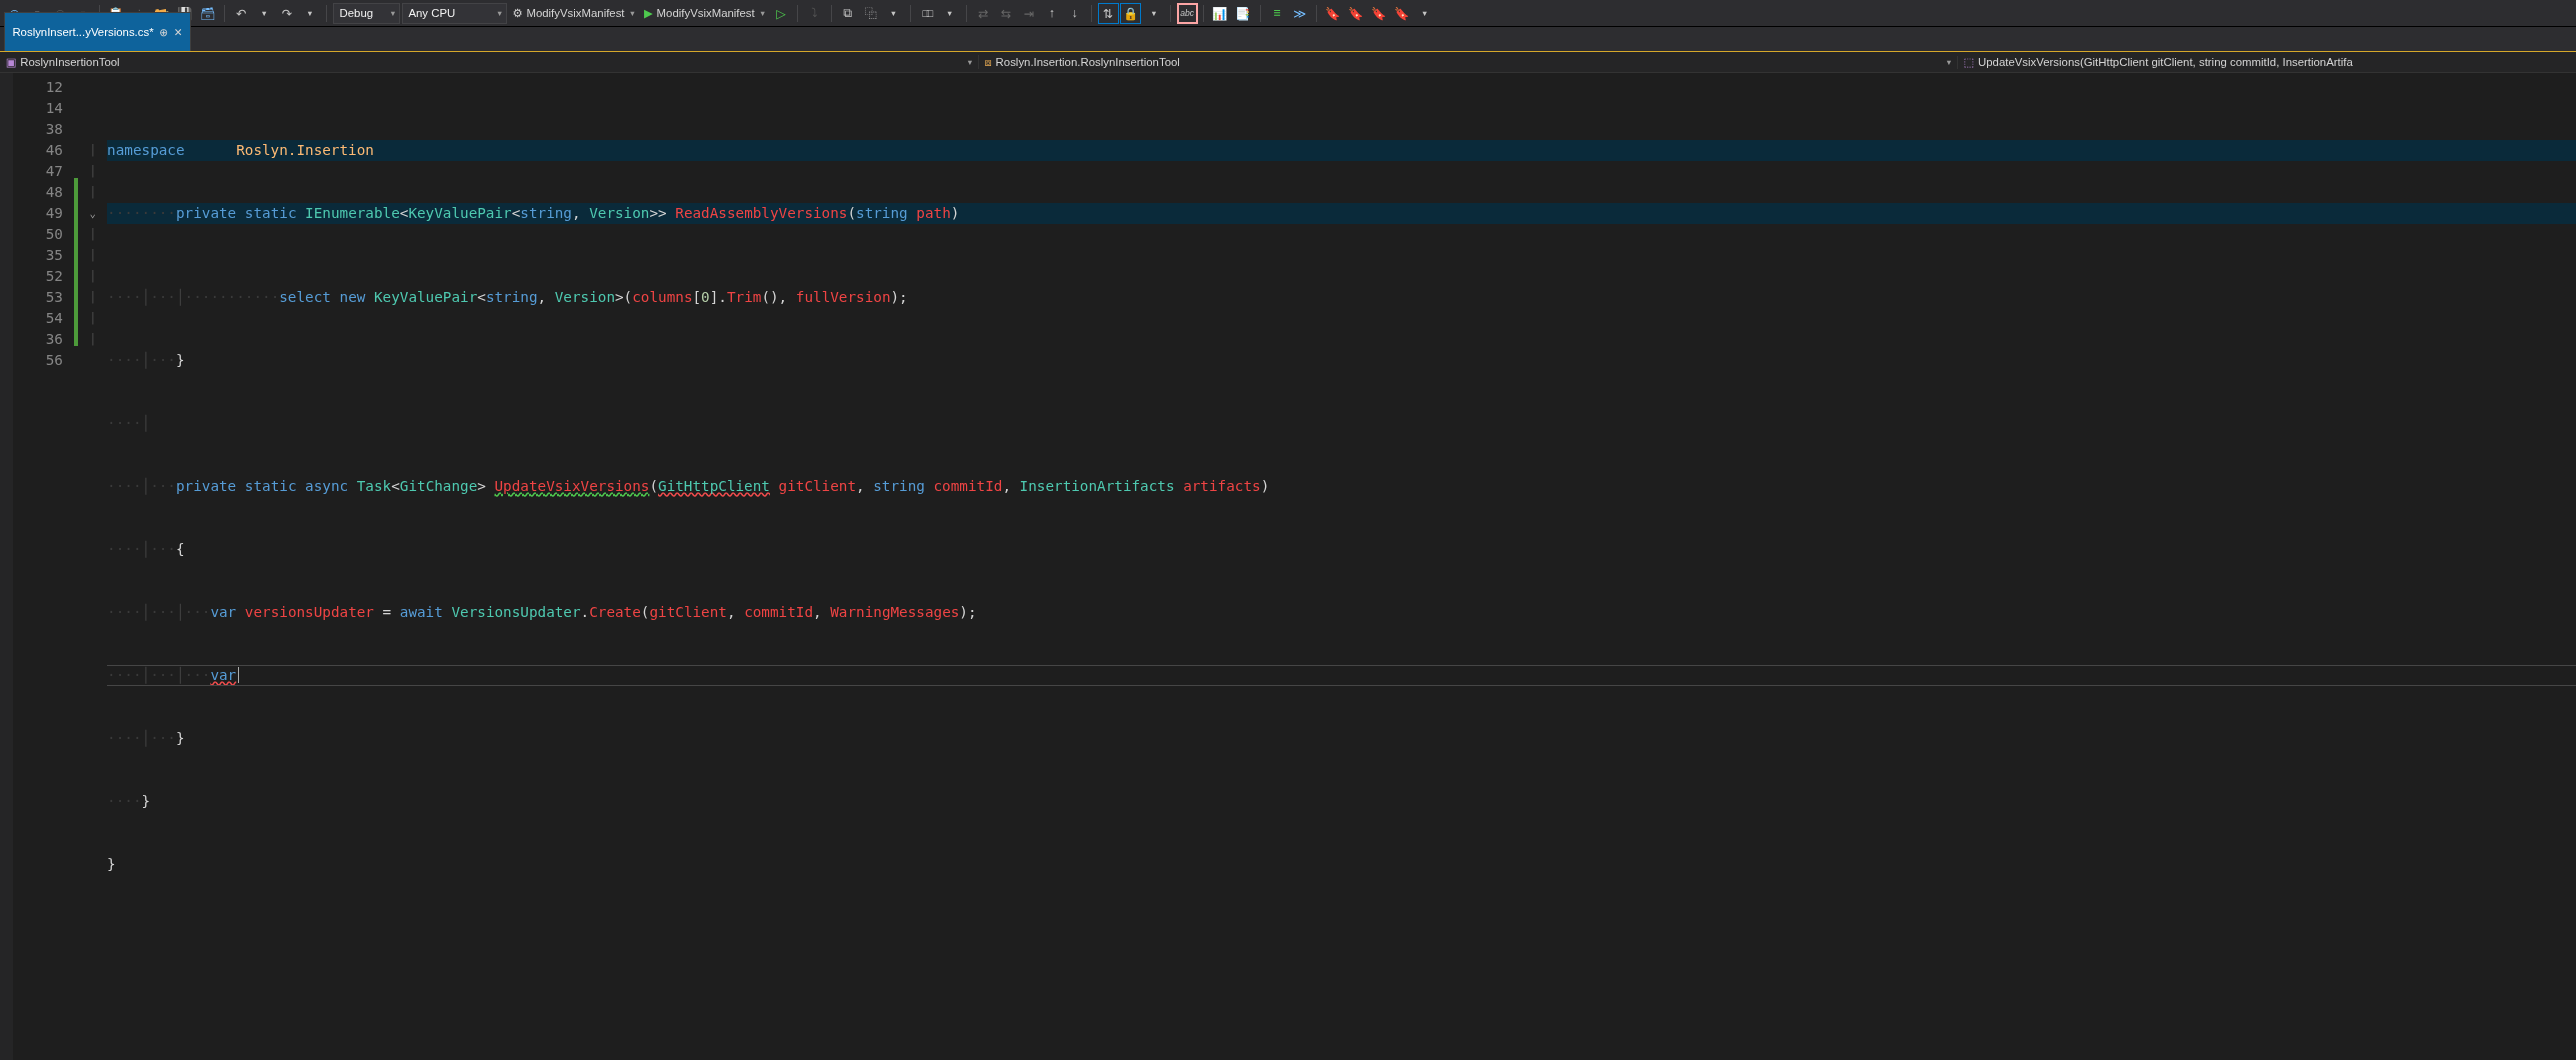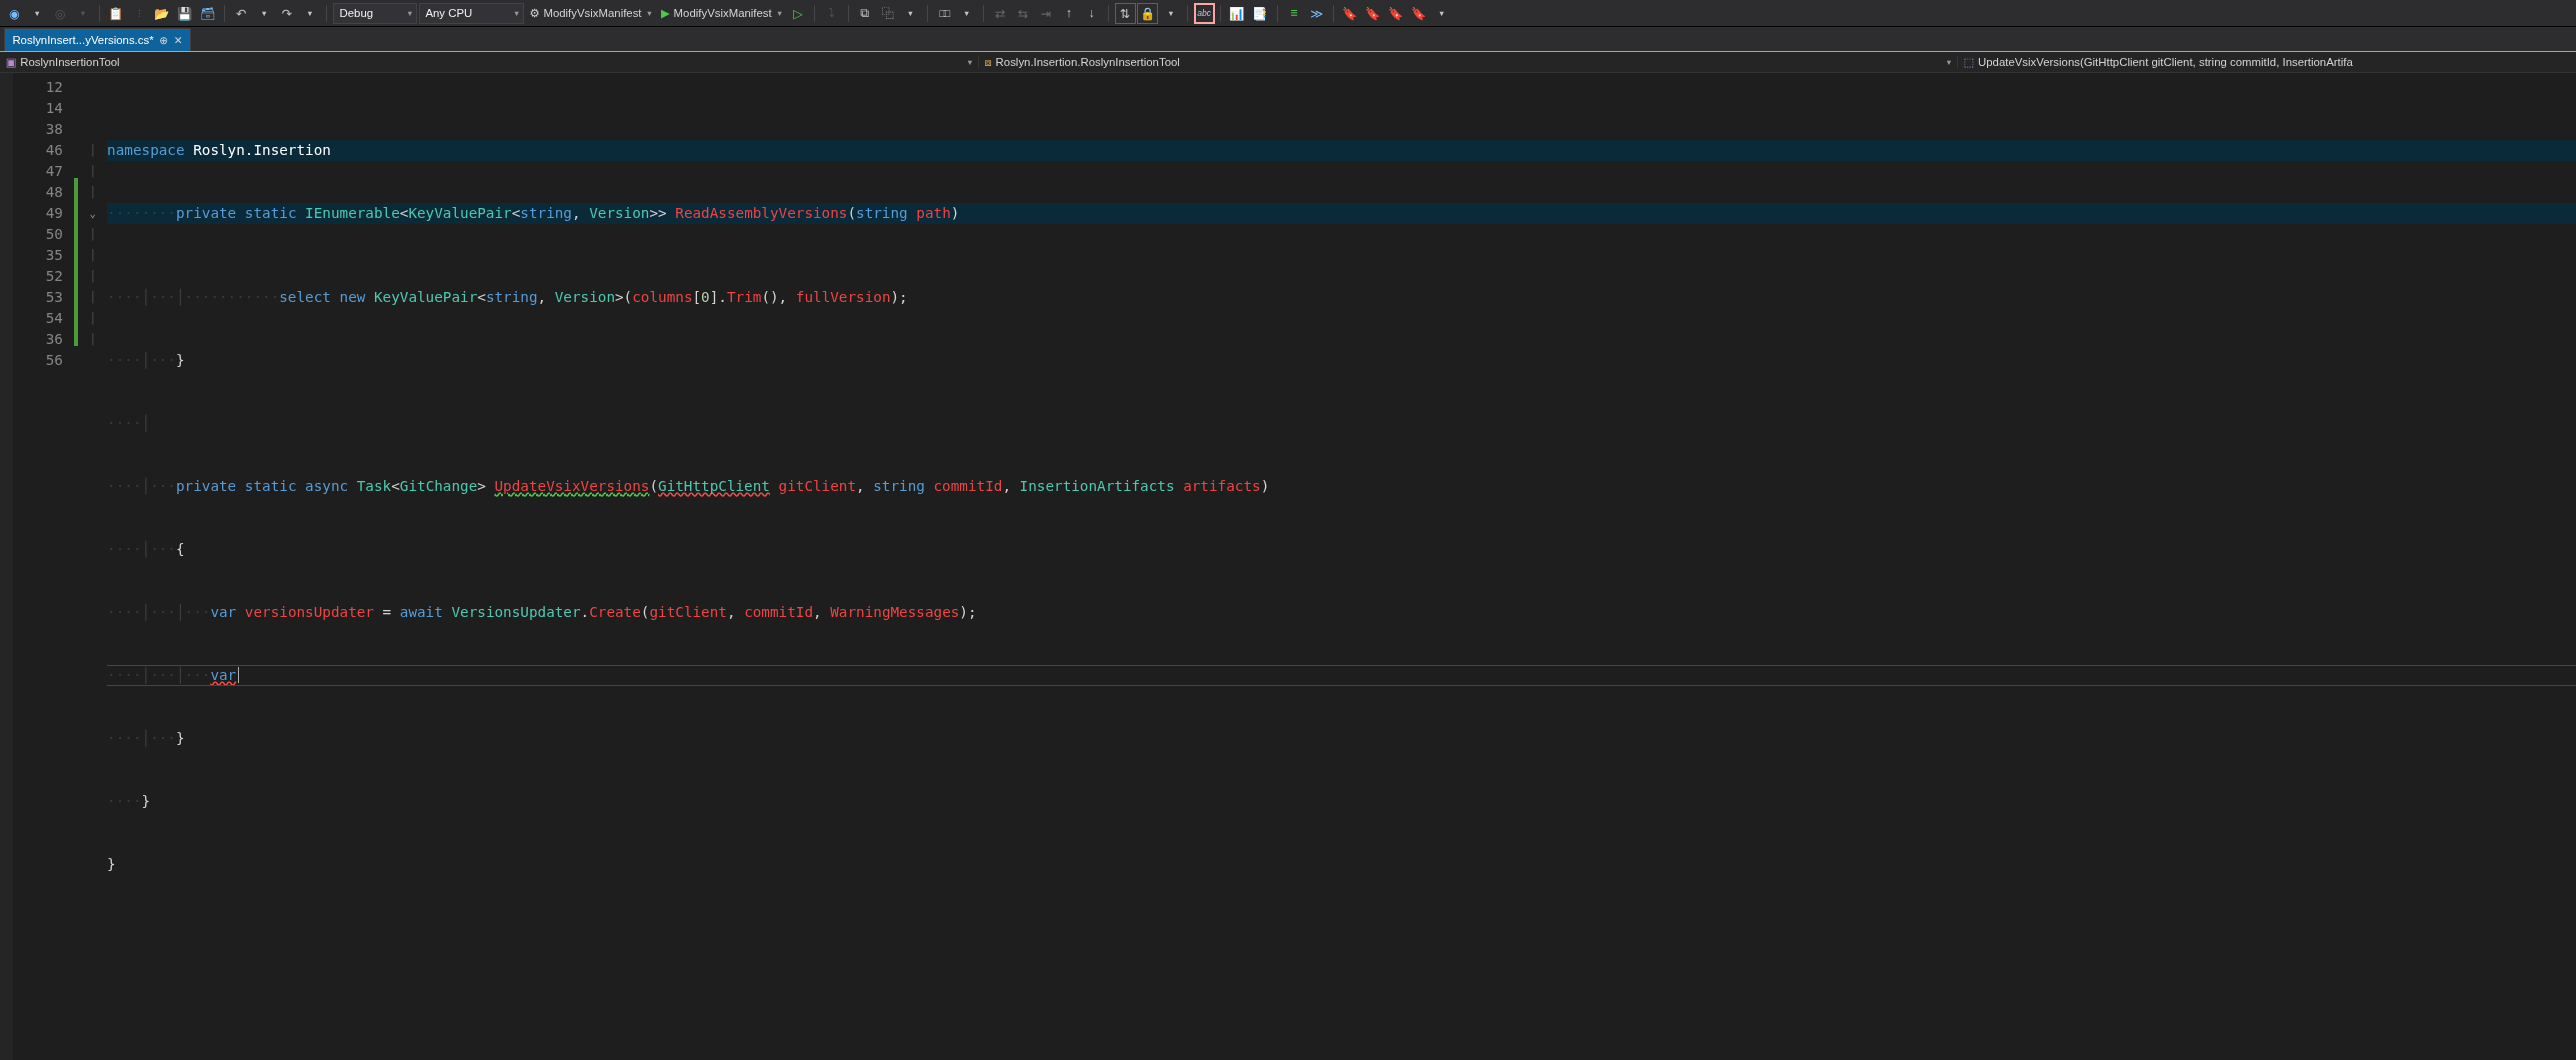--- a/index.html
+++ b/index.html
@@ -88,21 +88,21 @@
   display: flex;
   align-items: flex-end;
   padding-left: 3.8px;
   border-bottom: 1px solid #d6a82a;
 }
 .tab {
   background: #1c1c1c;
   border-top: 1px solid #3f3f3f;
   border-left: 1px solid #3f3f3f;
   border-right: 1px solid #3f3f3f;
-  height: 23px;
+  height: 39px;
   display: flex;
   align-items: center;
   padding: 0 7.6px;
   gap: 5.7px;
   font-size: 11.4px;
   color: #f1f1f1;
 }
 .tab.active {
   background: #0e639c;
   color: #fff;
@@ -197,21 +197,21 @@
 }
 .dots { color: #3a3a3a; }
 
 
 .kw { color: #569cd6; }
 .type { color: #4ec9b0; }
 .id { color: #ef4444; }
 .method { color: #ef4444; }
 .punc { color: #d4d4d4; }
 .num { color: #b5cea8; }
-.ns { color: #ffffff; }
+.ns { color: #fdba74; margin-left: 43px; }
 .squiggle-red {
   text-decoration: underline wavy #f14c4c;
   text-decoration-skip-ink: none;
 }
 .squiggle-green {
   text-decoration: underline wavy #4ec94e;
 }
 .cursor {
   display: inline-block;
   width: 1px; height: 16px;
@@ -233,21 +233,21 @@
   <span class="tb-btn" style="font-size:8.6px;color:#666">⋮</span>
   <span class="tb-btn icon-orange">📂</span>
   <span class="tb-btn icon-blue">💾</span>
   <span class="tb-btn icon-blue">🗃</span>
   <span class="tb-sep"></span>
   <span class="tb-btn">↶</span>
   <span class="tb-btn" style="font-size:8.6px">▾</span>
   <span class="tb-btn">↷</span>
   <span class="tb-btn" style="font-size:8.6px">▾</span>
   <span class="tb-sep"></span>
-  <span class="tb-dropdown" style="width:84px">
+  <span class="tb-dropdown" style="width:67px">
       <span>Debug</span>
     </span>
   <span class="tb-dropdown" style="width:105px">
       <span>Any CPU</span>
     </span>
   <span class="tb-label-btn">
     <span>⚙</span>
     <span>ModifyVsixManifest</span>
     <span class="tb-chev">▾</span>
   </span>

